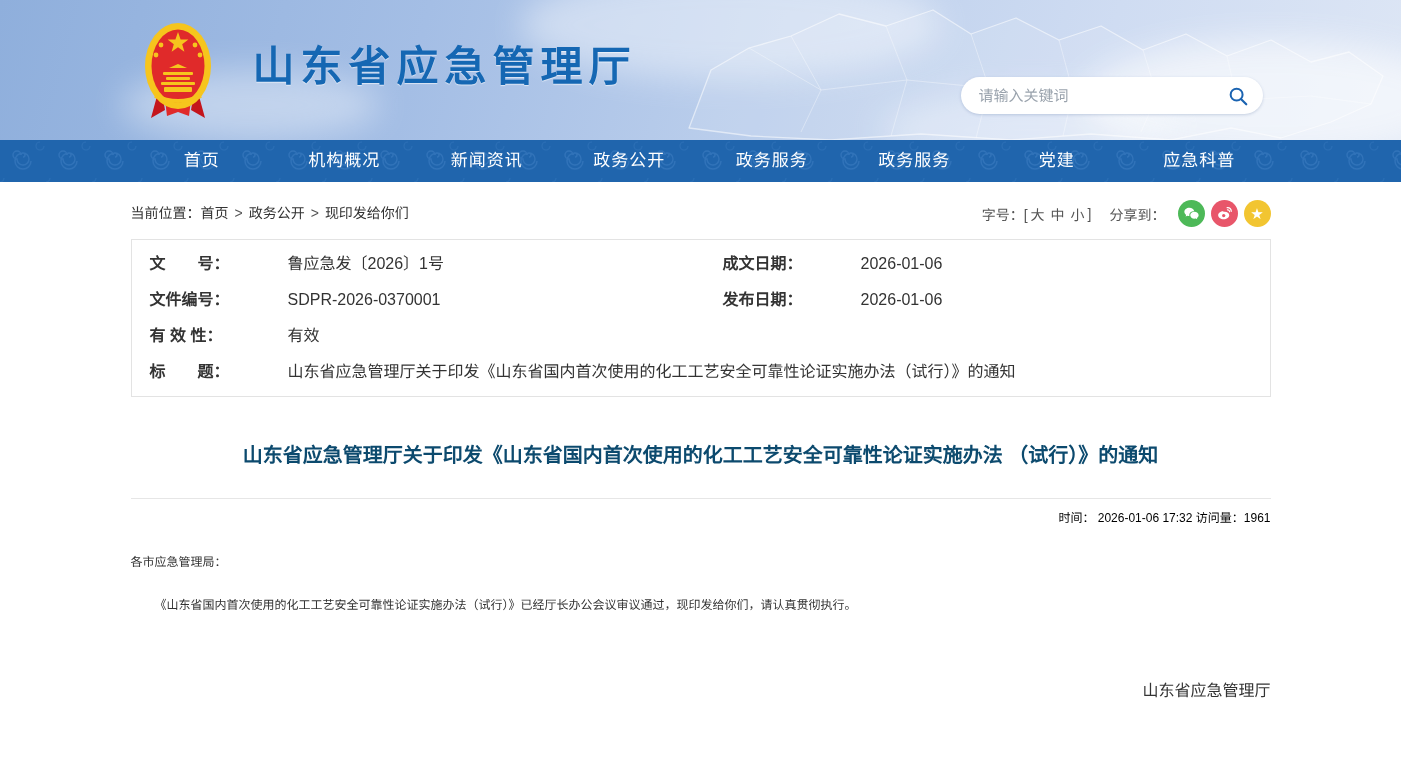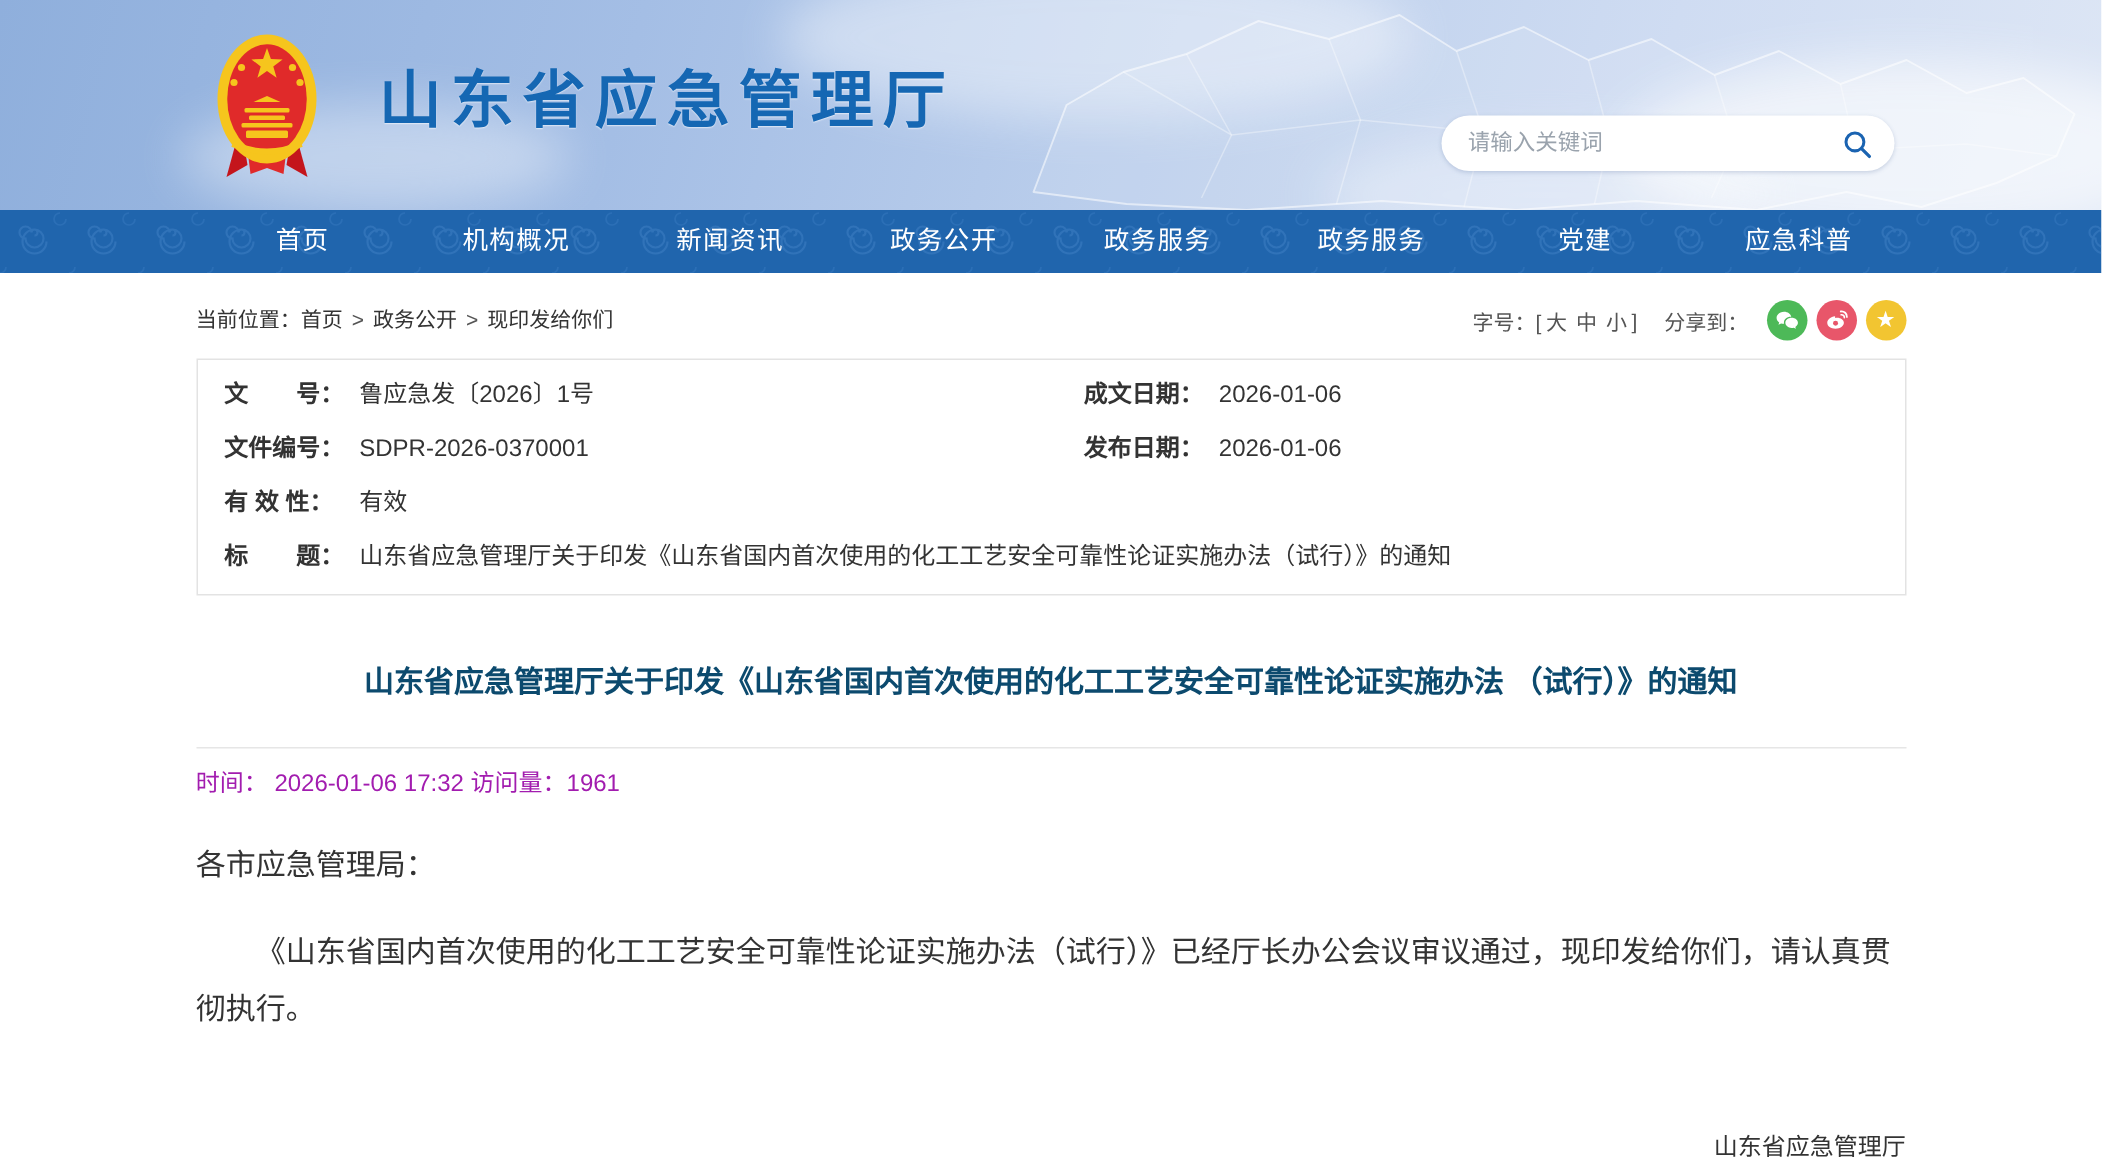--- a/index.html
+++ b/index.html
@@ -70,35 +70,35 @@
     color:#fff; font-size:15px; line-height:1;
   }
   .share-ico svg { width:19px; height:19px; }
 
   
   .doc-info {
     margin-top:12px; border:1px solid #e3e3e3; font-size:16px; color:#333;
     padding:6px 0;
   }
   .di-row { display:flex; padding:7px 18px; line-height:22px; }
-  .di-cell { display:flex; }
+  .di-cell { display:flex;gap:48px; }
   .di-cell.left { width:52%; }
   .di-cell.right { flex:1; }
   .di-label { font-weight:bold; min-width:90px; white-space:pre; flex:0 0 auto; }
   .di-value { }
 
   
   .art-title {
     margin:40px auto 0; max-width:1105px; text-align:center;
     font-size:20px; font-weight:bold; color:#0c4a6e; line-height:1.85;
   }
   .meta-rule { margin-top:24px; border-top:1px solid #e6e6e6; }
-  .art-meta { text-align:left; color:#a21caf; font-size:16px; padding:9px 0 0; }
-
-  .art-body { margin-top:26px; font-size:20px; line-height:1.9; color:#333; }
+  .art-meta { text-align:right; color:#000000; font-size:12px; padding:9px 0 0; }
+
+  .art-body { margin-top:26px; font-size:12px; line-height:1.9; color:#333; }
   .art-body .para { text-indent:2em; margin-top:20px; }
   .signature { margin-top:56px; text-align:right; font-size:16px; line-height:2.2; color:#333; }
 </style>
 </head>
 <body>
 
 <div class="header">
   <div class="cloud c1"></div>
   <div class="cloud c2"></div>
   <div class="cloud c3"></div>

